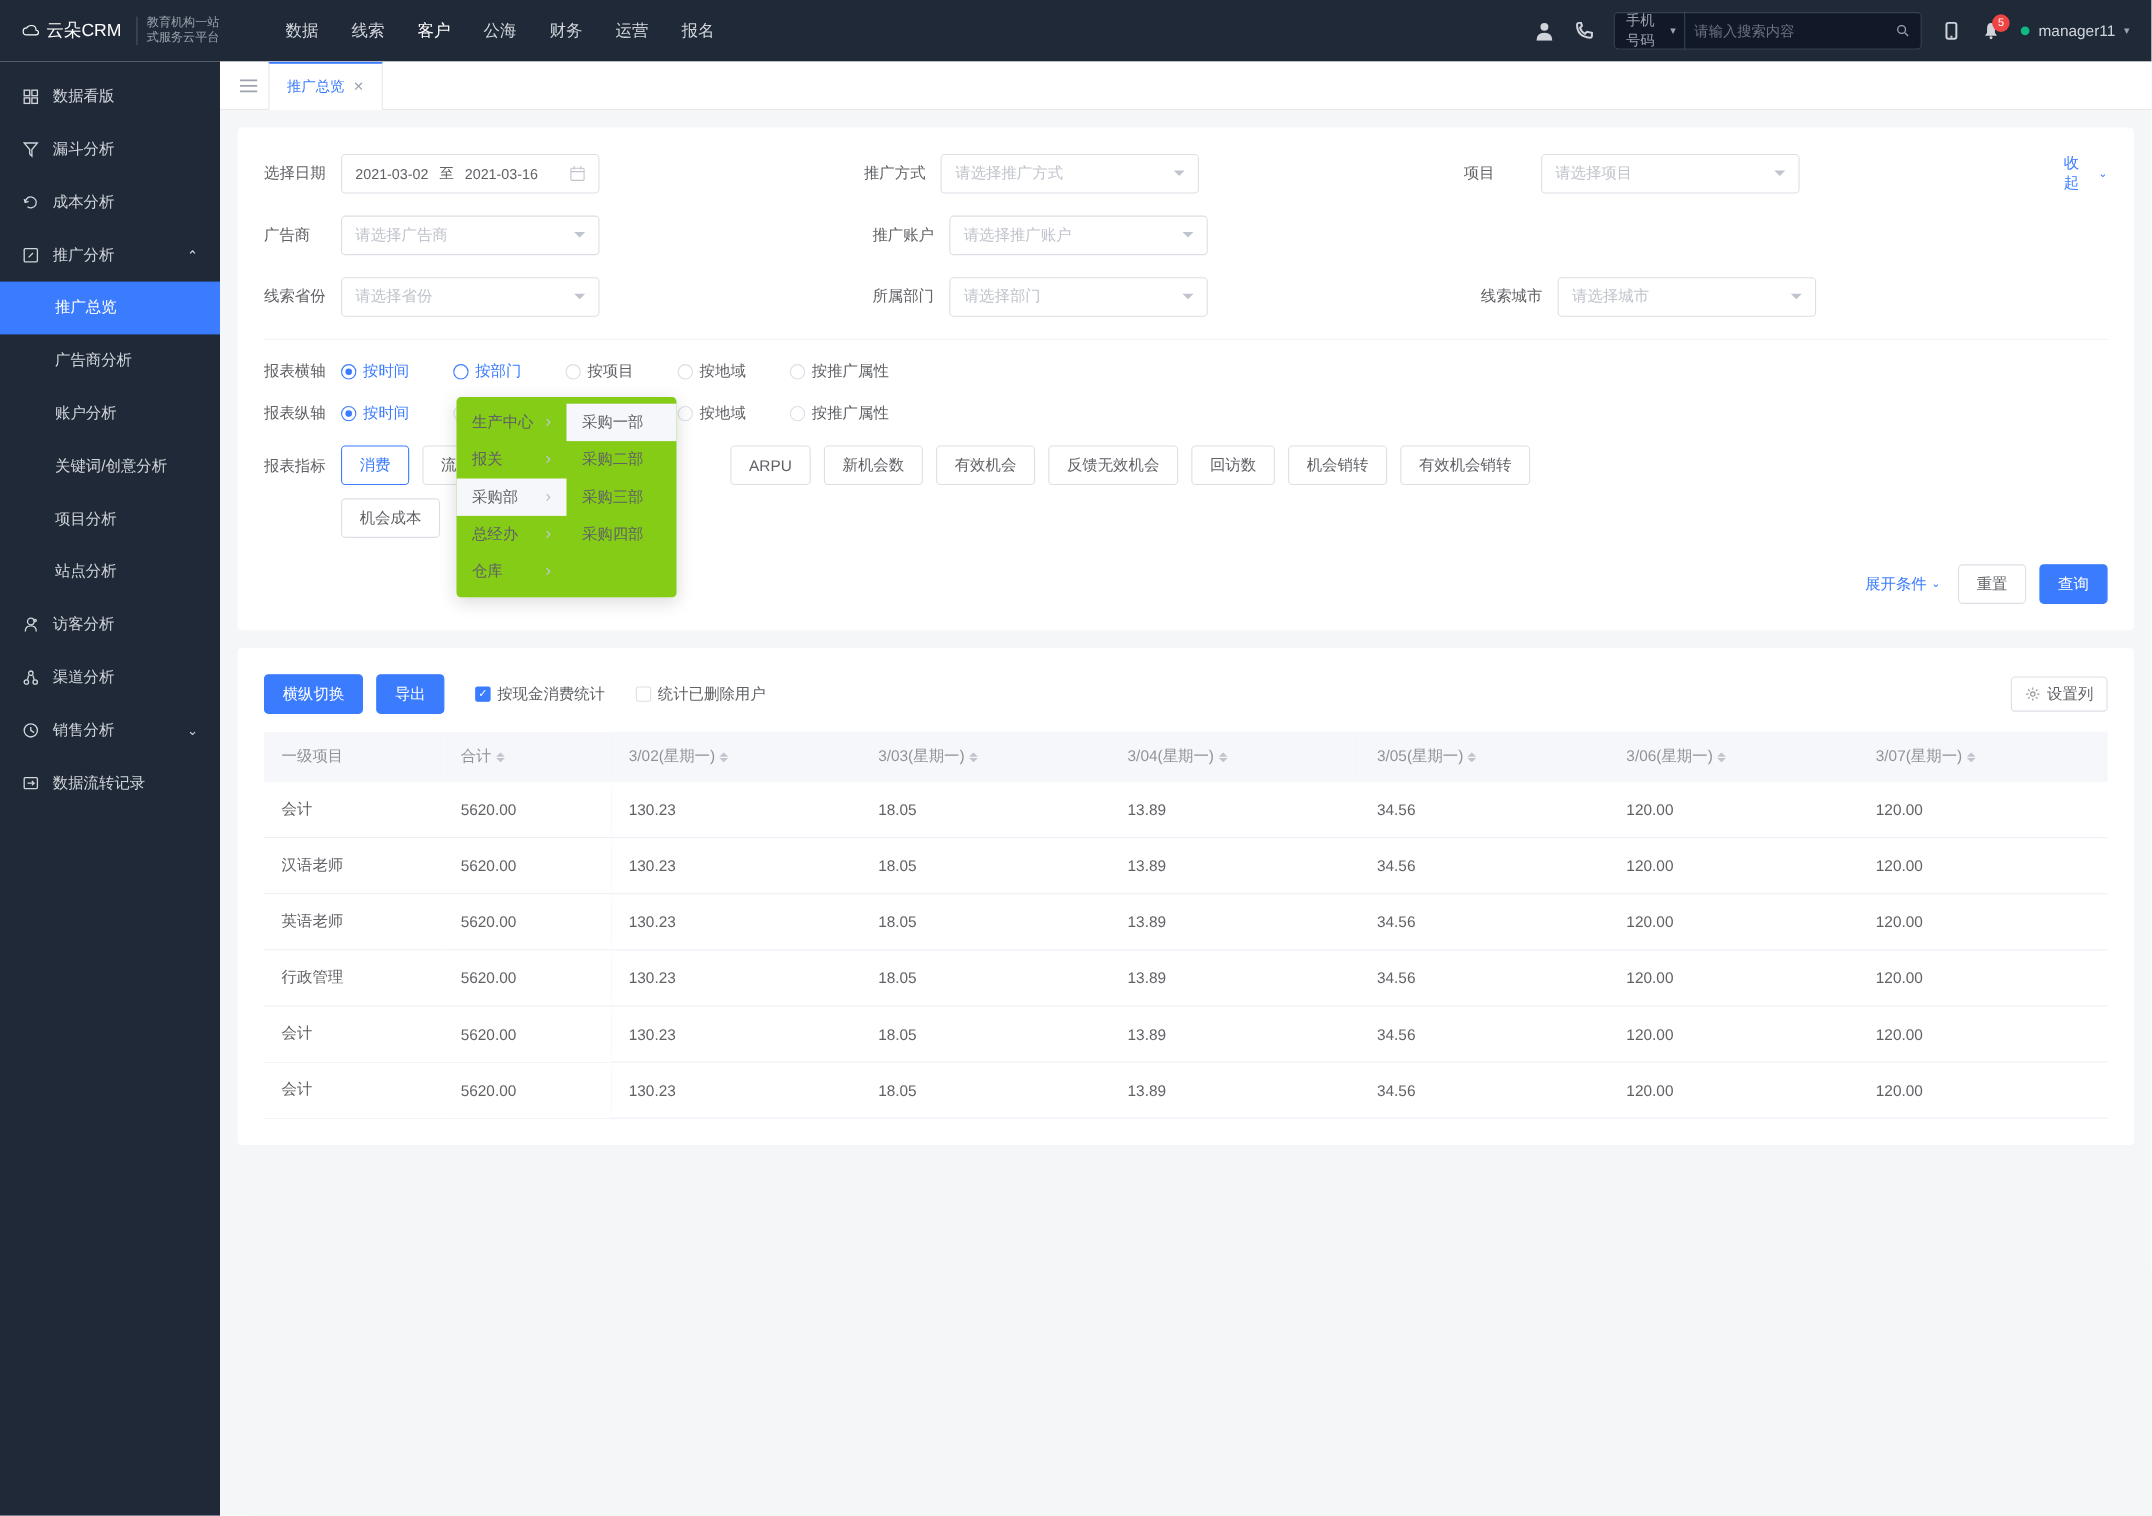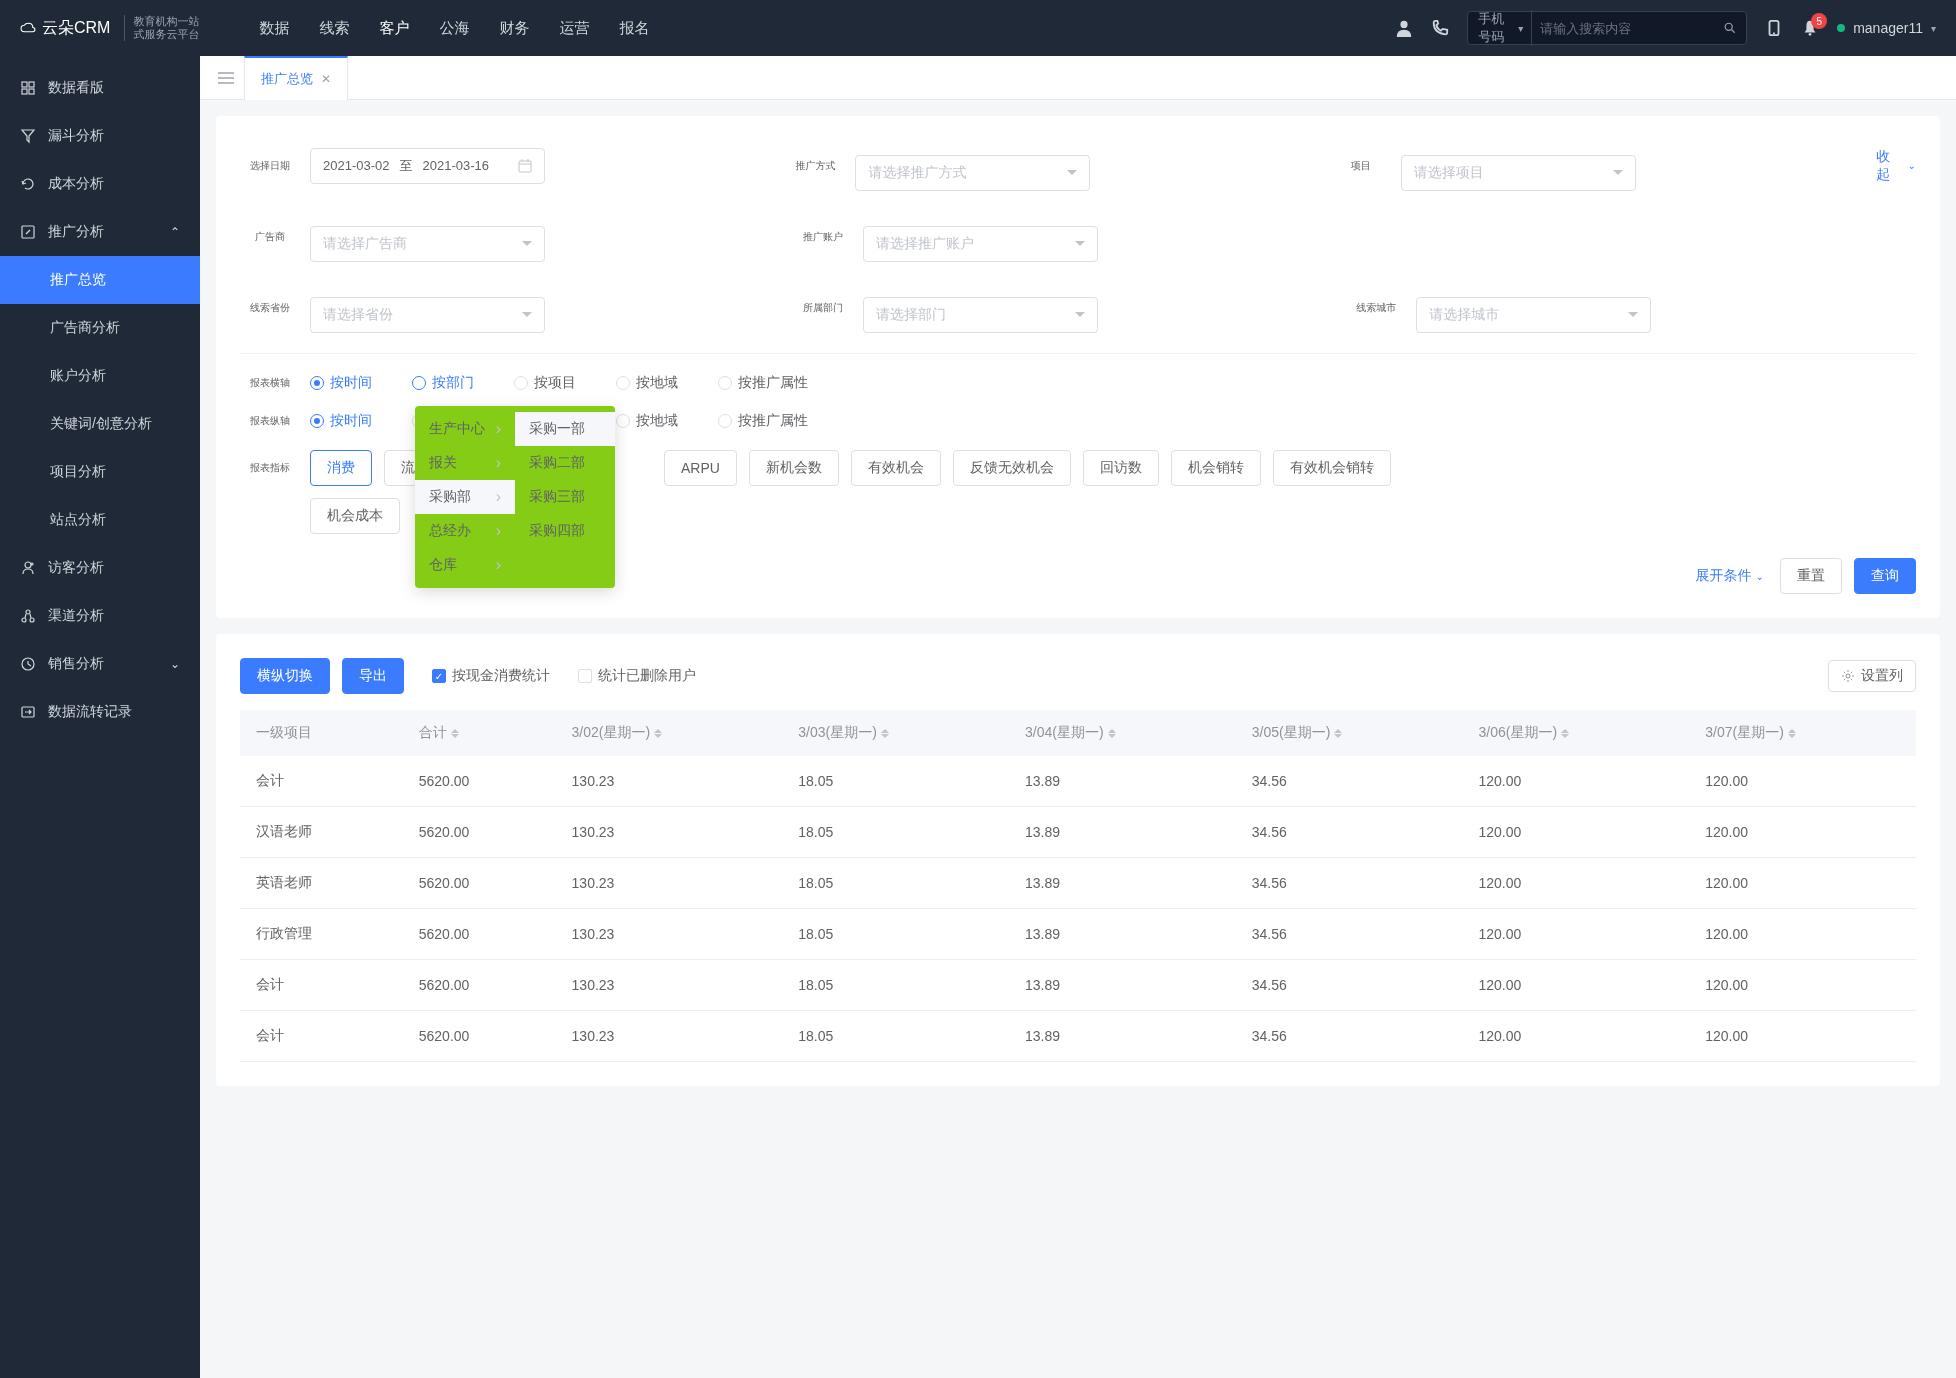--- a/index.html
+++ b/index.html
@@ -29,22 +29,22 @@
 .sb-expand { margin-left: auto; }
 .content { flex: 1; overflow: auto; background: #f5f6f8; }
 .tabs { background: #fff; border-bottom: 1px solid #e5e7eb; display: flex; align-items: center; height: 44px; padding: 0 8px; }
 .menu-toggle { width: 36px; height: 44px; display: flex; align-items: center; justify-content: center; color: #9ca3af; cursor: pointer; }
 .tab { display: flex; align-items: center; gap: 8px; padding: 0 16px; height: 44px; border-right: 1px solid #e5e7eb; border-left: 1px solid #e5e7eb; color: #6b7280; cursor: pointer; font-size: 13px; }
 .tab.active { color: #3b7cff; border-top: 2px solid #3b7cff; background: #fff; }
 .tab-close { color: #9ca3af; font-size: 12px; }
 .panel { background: #fff; margin: 16px; border-radius: 4px; padding: 24px; }
 .filter-row { display: flex; margin-bottom: 20px; }
 .filter-group { display: flex; align-items: center; width: 33%; }
-.filter-label { width: 70px; text-align: center; color: #606266; padding-right: 10px; font-size: 10px; }
-.select { height: 36px; border: 1px solid #dcdfe6; border-radius: 4px; padding: 0 30px 0 12px; display: flex; align-items: center; color: #c0c4cc; position: relative; width: 235px; background: #fff; cursor: pointer; font-size: 14px; margin-top: 15px; }
+.filter-label { width: 70px; text-align: left; color: #606266; padding-right: 10px; font-size: 14px; }
+.select { height: 36px; border: 1px solid #dcdfe6; border-radius: 4px; padding: 0 30px 0 12px; display: flex; align-items: center; color: #c0c4cc; position: relative; width: 235px; background: #fff; cursor: pointer; font-size: 14px; }
 .select::after { content: ''; position: absolute; right: 12px; top: 14px; border: 5px solid transparent; border-top-color: #c0c4cc; }
 .date-picker { height: 36px; border: 1px solid #dcdfe6; border-radius: 4px; padding: 0 12px; display: flex; align-items: center; color: #606266; gap: 10px; width: 235px; font-size: 13px; position: relative; }
 .date-sep { color: #606266; }
 .cal-icon { margin-left: auto; color: #c0c4cc; }
 .collapse-link { color: #3b7cff; cursor: pointer; font-size: 14px; margin-left: auto; display: flex; align-items: center; gap: 4px; justify-content: center; }
 .divider { height: 1px; background: #f0f2f5; margin: 20px 0; }
 .radio-row { display: flex; align-items: center; margin-bottom: 20px; }
 .radio-group { display: flex; gap: 40px; }
 .radio { display: flex; align-items: center; gap: 6px; cursor: pointer; color: #606266; font-size: 14px; }
 .radio-circle { width: 14px; height: 14px; border: 1px solid #dcdfe6; border-radius: 50%; display: flex; align-items: center; justify-content: center; }

